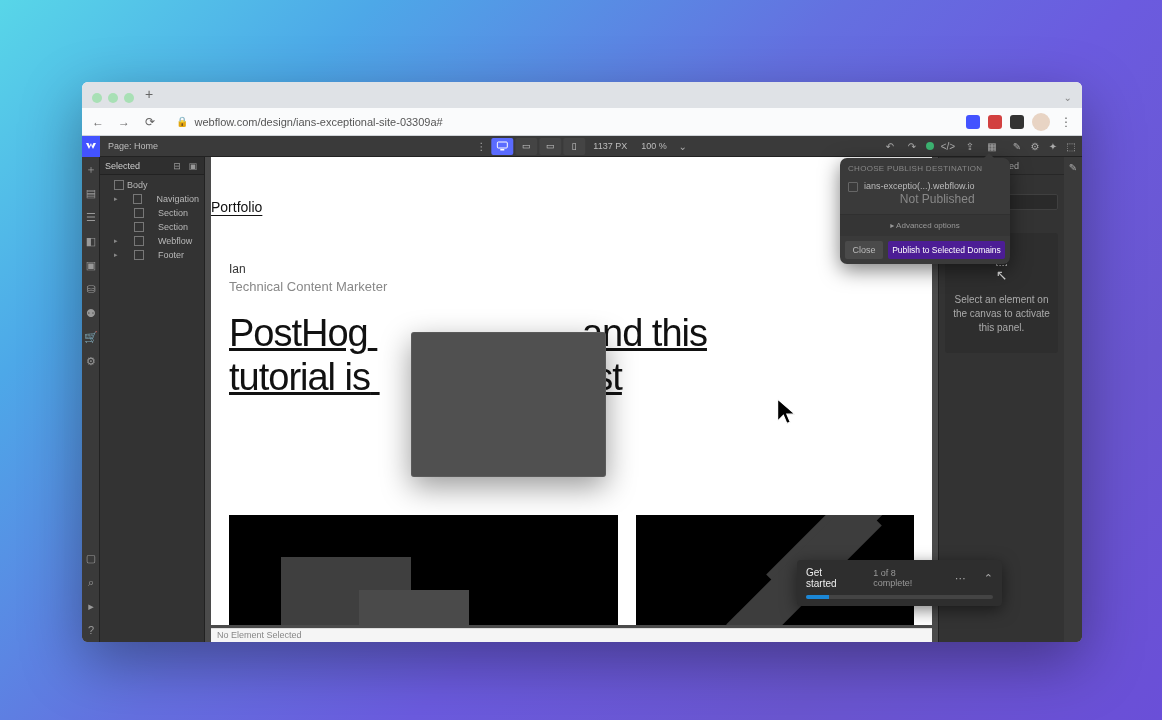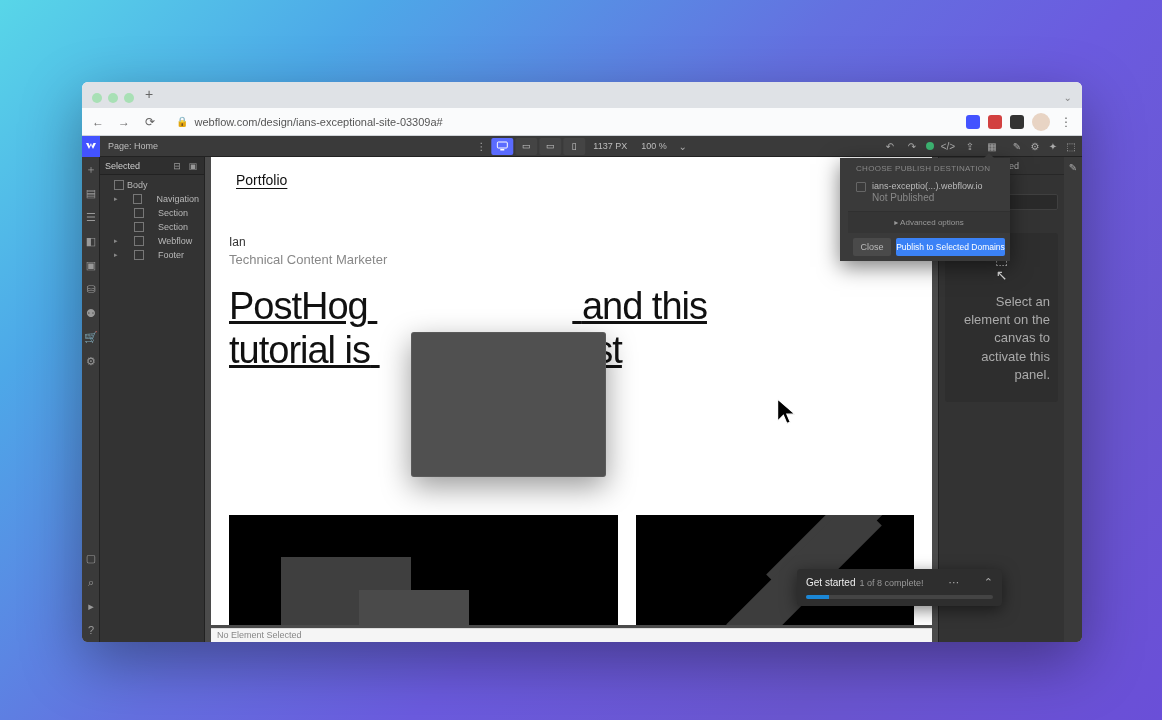--- a/index.html
+++ b/index.html
@@ -75,21 +75,21 @@
 .navp-hdr{height:18px;background:#2f2f2f;display:flex;align-items:center;justify-content:space-between;padding:0 5px;font-size:9px;color:#ccc;border-bottom:1px solid #222;}
 .navp-hdr .ic-group{display:flex;gap:4px;}
 .navp-hdr .mic{width:12px;height:12px;display:flex;align-items:center;justify-content:center;color:#999;}
 .tree{padding:3px 0;font-size:9px;color:#b8b8b8;}
 .tree-item{display:flex;align-items:center;gap:3px;padding:2px 5px;cursor:default;}
 .tree-item.lvl1{padding-left:14px;gap:14px;}
 .tree-chev{width:6px;display:inline-block;color:#888;font-size:7px;}
 .tree-icn{width:10px;height:10px;display:inline-flex;align-items:center;justify-content:center;border:1px solid #777;font-size:6px;}
 .canvas-wrap{flex:1;background:#4b4b4b;position:relative;overflow:hidden;}
 .canvas{position:absolute;top:0;left:6px;right:6px;bottom:17px;background:#fff;}
-.cv-header{padding:14px 25px 6px;}
+.cv-header{padding:14px 0 6px;margin-top:27px;}
 .cv-brand{font-size:14px;font-weight:500;color:#111;text-decoration:underline;text-underline-offset:3px;}
 .cv-nav{position:absolute;top:18px;right:18px;font-size:10px;color:#111;letter-spacing:.5px;}
 .cv-body{padding:40px 18px 0;}
 .cv-name{font-size:12px;color:#333;}
 .cv-role{font-size:13px;color:#888;margin-top:3px;}
 .cv-hero{font-size:38px;color:#111;margin-top:18px;line-height:1.15;letter-spacing:-1px;text-decoration:underline;}
 .cv-overlay{position:absolute;left:200px;top:175px;width:195px;height:145px;background:#505050;border-radius:3px;box-shadow:0 10px 30px rgba(0,0,0,.4), 0 0 0 1px rgba(255,255,255,.06) inset;}
 .cv-blocks{position:absolute;left:18px;right:18px;bottom:0;height:110px;display:flex;gap:18px;}
 .blk{background:#000;position:relative;overflow:hidden;}
 .blk1{flex:1.4;}
@@ -102,37 +102,37 @@
 .status-bar{position:absolute;left:6px;right:6px;bottom:0;height:14px;background:#f5f5f5;font-size:9px;color:#888;padding:1px 6px;border-top:1px solid #ddd;}
 .rsb{width:18px;background:#3a3a3a;display:flex;justify-content:center;padding-top:1px;}
 .rsb-ic{width:18px;height:18px;display:flex;align-items:center;justify-content:center;color:#aaa;font-size:10px;}
 .rpanel{width:126px;background:#333;border-left:1px solid #222;}
 .rp-top{height:18px;border-bottom:1px solid #272727;display:flex;align-items:center;gap:5px;padding:0 6px;font-size:9px;color:#aaa;}
 .rp-box{width:10px;height:10px;border:1px solid #666;}
 .rp-sel{padding:5px 6px;font-size:9px;color:#999;}
 .rp-sel-input{margin-top:4px;height:16px;background:#2a2a2a;border:1px solid #404040;border-radius:2px;padding:0 4px;color:#777;font-size:9px;display:flex;align-items:center;}
 .rp-hint{margin:18px 6px 0;background:#2e2e2e;border-radius:3px;padding:18px 8px;text-align:center;}
 .rp-hint .cursor-dot{font-size:14px;color:#ddd;margin-bottom:10px;}
-.rp-hint .txt{font-size:13px;color:#aaa;line-height:1.4;text-align:right;}
-
-.pubpop{position:absolute;top:77px;right:158px;width:170px;background:#3a3a3a;border-radius:0;box-shadow:0 6px 20px rgba(0,0,0,.5);font-size:9px;color:#bbb;z-index:20;padding-left:8px;}
+.rp-hint .txt{font-size:10px;color:#aaa;line-height:1.4;}
+
+.pubpop{position:absolute;top:77px;right:158px;width:170px;background:#3a3a3a;border-radius:7px;box-shadow:0 6px 20px rgba(0,0,0,.5);font-size:9px;color:#bbb;z-index:20;}
 .pubpop::before{content:"";position:absolute;top:-5px;right:16px;width:0;height:0;border-left:5px solid transparent;border-right:5px solid transparent;border-bottom:5px solid #3a3a3a;}
 .pub-h{padding:6px 8px 4px;font-size:8px;color:#888;letter-spacing:.3px;}
 .pub-row{padding:4px 8px;display:flex;gap:6px;align-items:flex-start;}
 .pub-chk{width:10px;height:10px;border:1px solid #666;flex-shrink:0;margin-top:1px;border-radius:1px;}
 .pub-dm{}
-.pub-sub{font-size:10px;color:#888;margin-top:1px;}
+.pub-sub{font-size:12px;color:#888;margin-top:1px;text-align:right;}
 .pub-custom .pub-sub{color:#6b8aab;}
 .pub-adv{padding:6px 0;text-align:center;border-top:1px solid #303030;margin-top:4px;font-size:8px;color:#999;background:#353535;}
 .pub-ft{display:flex;padding:5px;gap:5px;}
 .pub-close{flex:0 0 38px;background:#4a4a4a;border-radius:2px;text-align:center;padding:4px 0;font-size:9px;}
-.pub-go{flex:1;background:#3b82f6;border-radius:2px;text-align:center;padding:4px 0;font-size:8.5px;color:#fff;}
+.pub-go{flex:1;background:#4c1d95;border-radius:2px;text-align:center;padding:4px 0;font-size:8.5px;color:#fff;}
 
 .toast{position:absolute;right:162px;bottom:34px;width:205px;background:#2e2e2e;border-radius:4px;box-shadow:0 4px 16px rgba(0,0,0,.5);padding:7px 9px;z-index:15;}
-.toast-row{display:flex;align-items:center;gap:4px;}
+.toast-row{display:flex;align-items:center;gap:18px;}
 .toast-ttl{font-size:10px;color:#eee;font-weight:500;}
 .toast-sub{font-size:9px;color:#999;}
 .toast-ic{margin-left:auto;color:#aaa;font-size:11px;}
 .toast-bar{height:4px;background:#444;border-radius:2px;margin-top:6px;overflow:hidden;}
 .toast-fill{height:100%;background:#1b87d6;}
 
 .cursor-fake{position:absolute;left:776px;top:398px;z-index:30;}
 .cursor-fake svg{width:24px;height:30px;}
 </style>
 </head>

